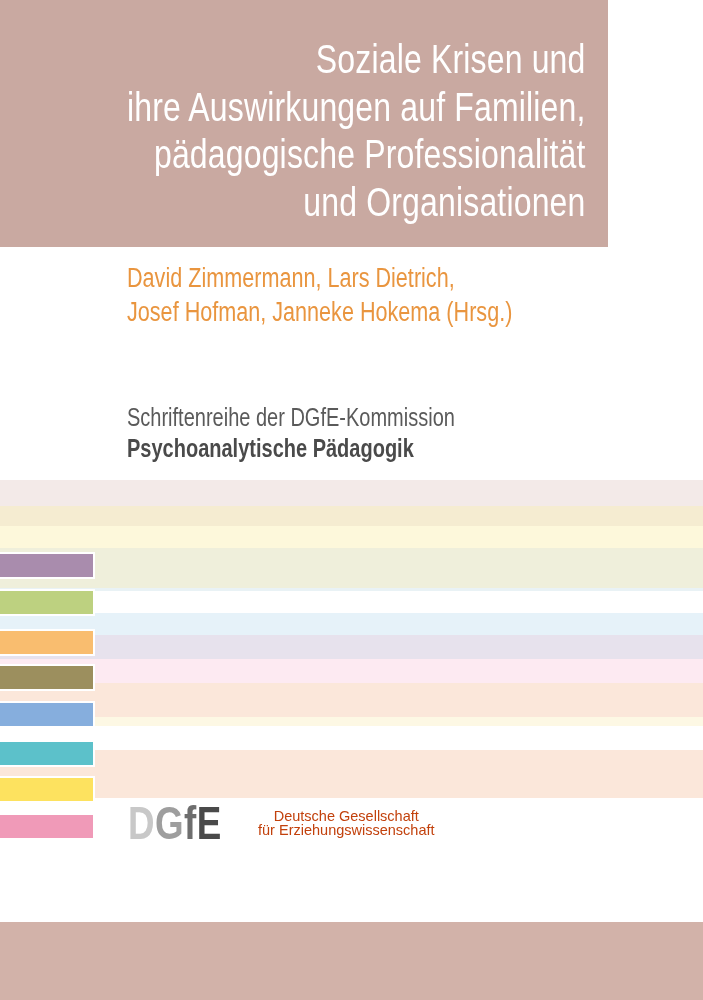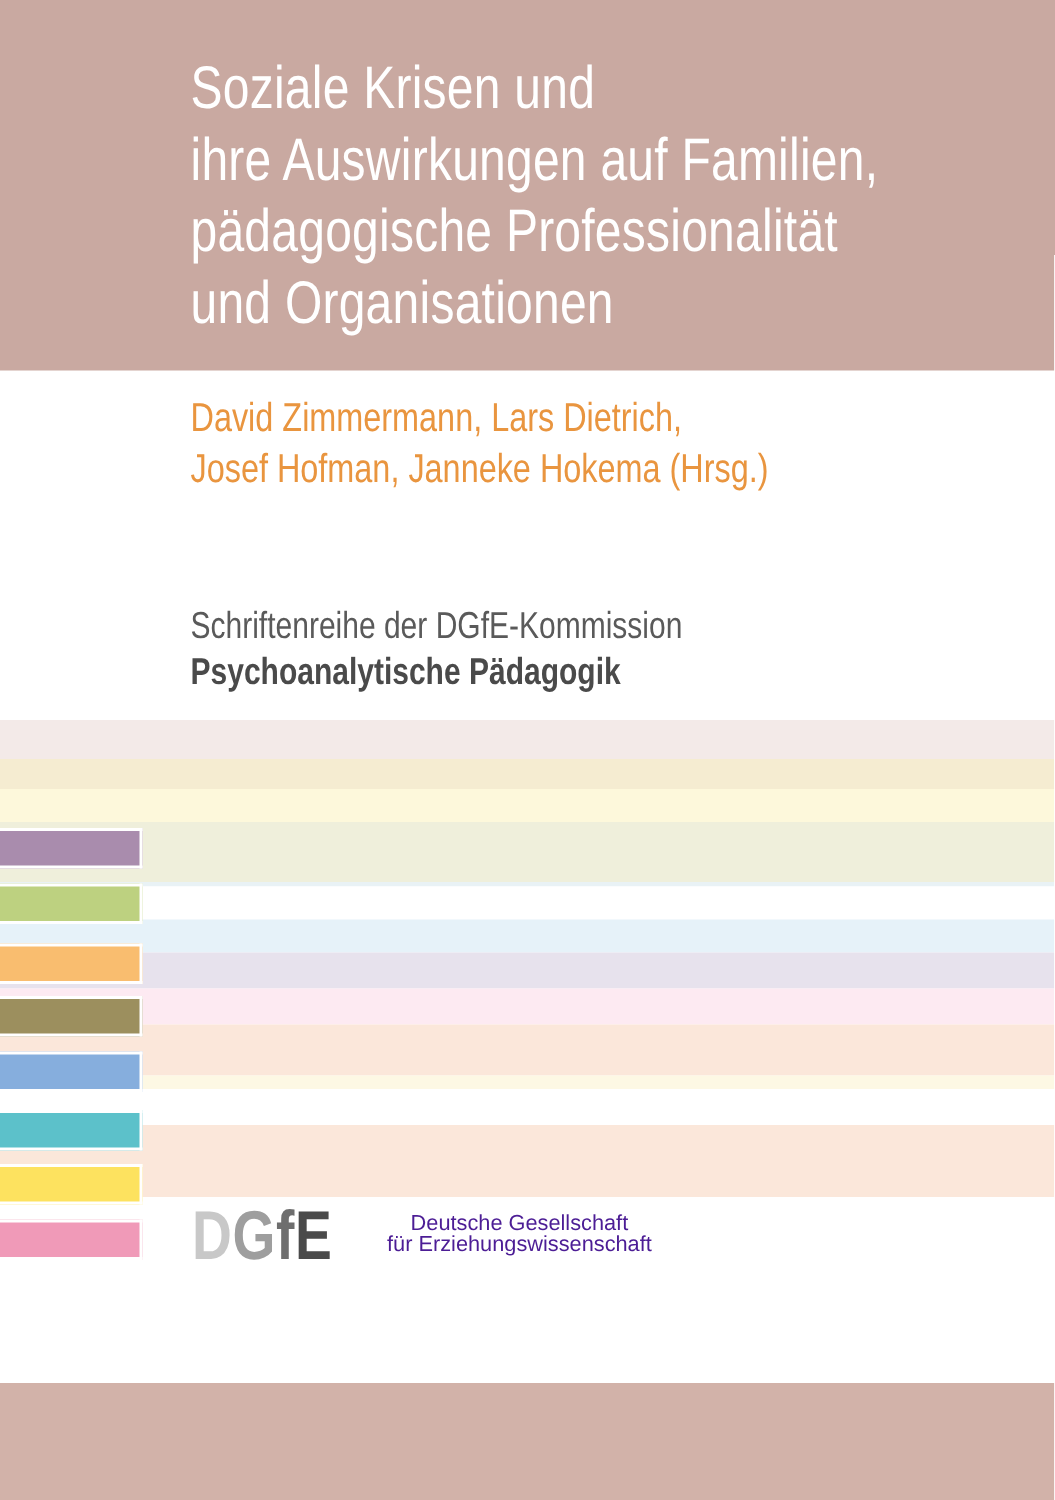--- a/index.html
+++ b/index.html
@@ -12,21 +12,21 @@
     font-family: "Liberation Sans", sans-serif;
   }
   .condensed {
     display: inline-block;
     transform: scaleX(0.8);
     transform-origin: 0 0;
     white-space: nowrap;
   }
   
   #title-block {
-    position: absolute; left: 0; top: 0; width: 703px; height: 247px;
+    position: absolute; left: 0; top: 0; width: 608px; height: 247px; text-align: right;
   }
   #title-text {
     position: absolute; left: 127px; top: 36px;
     font-size: 40px; line-height: 47.5px; color: #ffffff;
     font-weight: 400; letter-spacing: 0.2px;
   }
   
   #authors {
     position: absolute; left: 127px; top: 262px;
     font-size: 27px; line-height: 33.5px; font-weight: 400;
@@ -46,21 +46,21 @@
     border: 2px solid #ffffff; border-left: none;
   }
   
   #dgfe-logo { position: absolute; left: 128px; top: 804px; display: flex; align-items: flex-start; text-align: center; }
   #dgfe-letters {
     font-weight: 700; font-size: 46px; line-height: 38px;
     letter-spacing: 0.5px;
   }
   #dgfe-org {
     margin-left: 13px; padding-top: 5px;
-    font-size: 14.5px; line-height: 14px; color: #4c1d95;
+    font-size: 14.5px; line-height: 14px; color: #c2410c;
   }
   
   #footer-band { position: absolute; left: 0; top: 922px; width: 703px; height: 78px; }
 </style>
 </head>
 <body>
 
 <div id="cover">
 
   <div id="stripe-layer">

